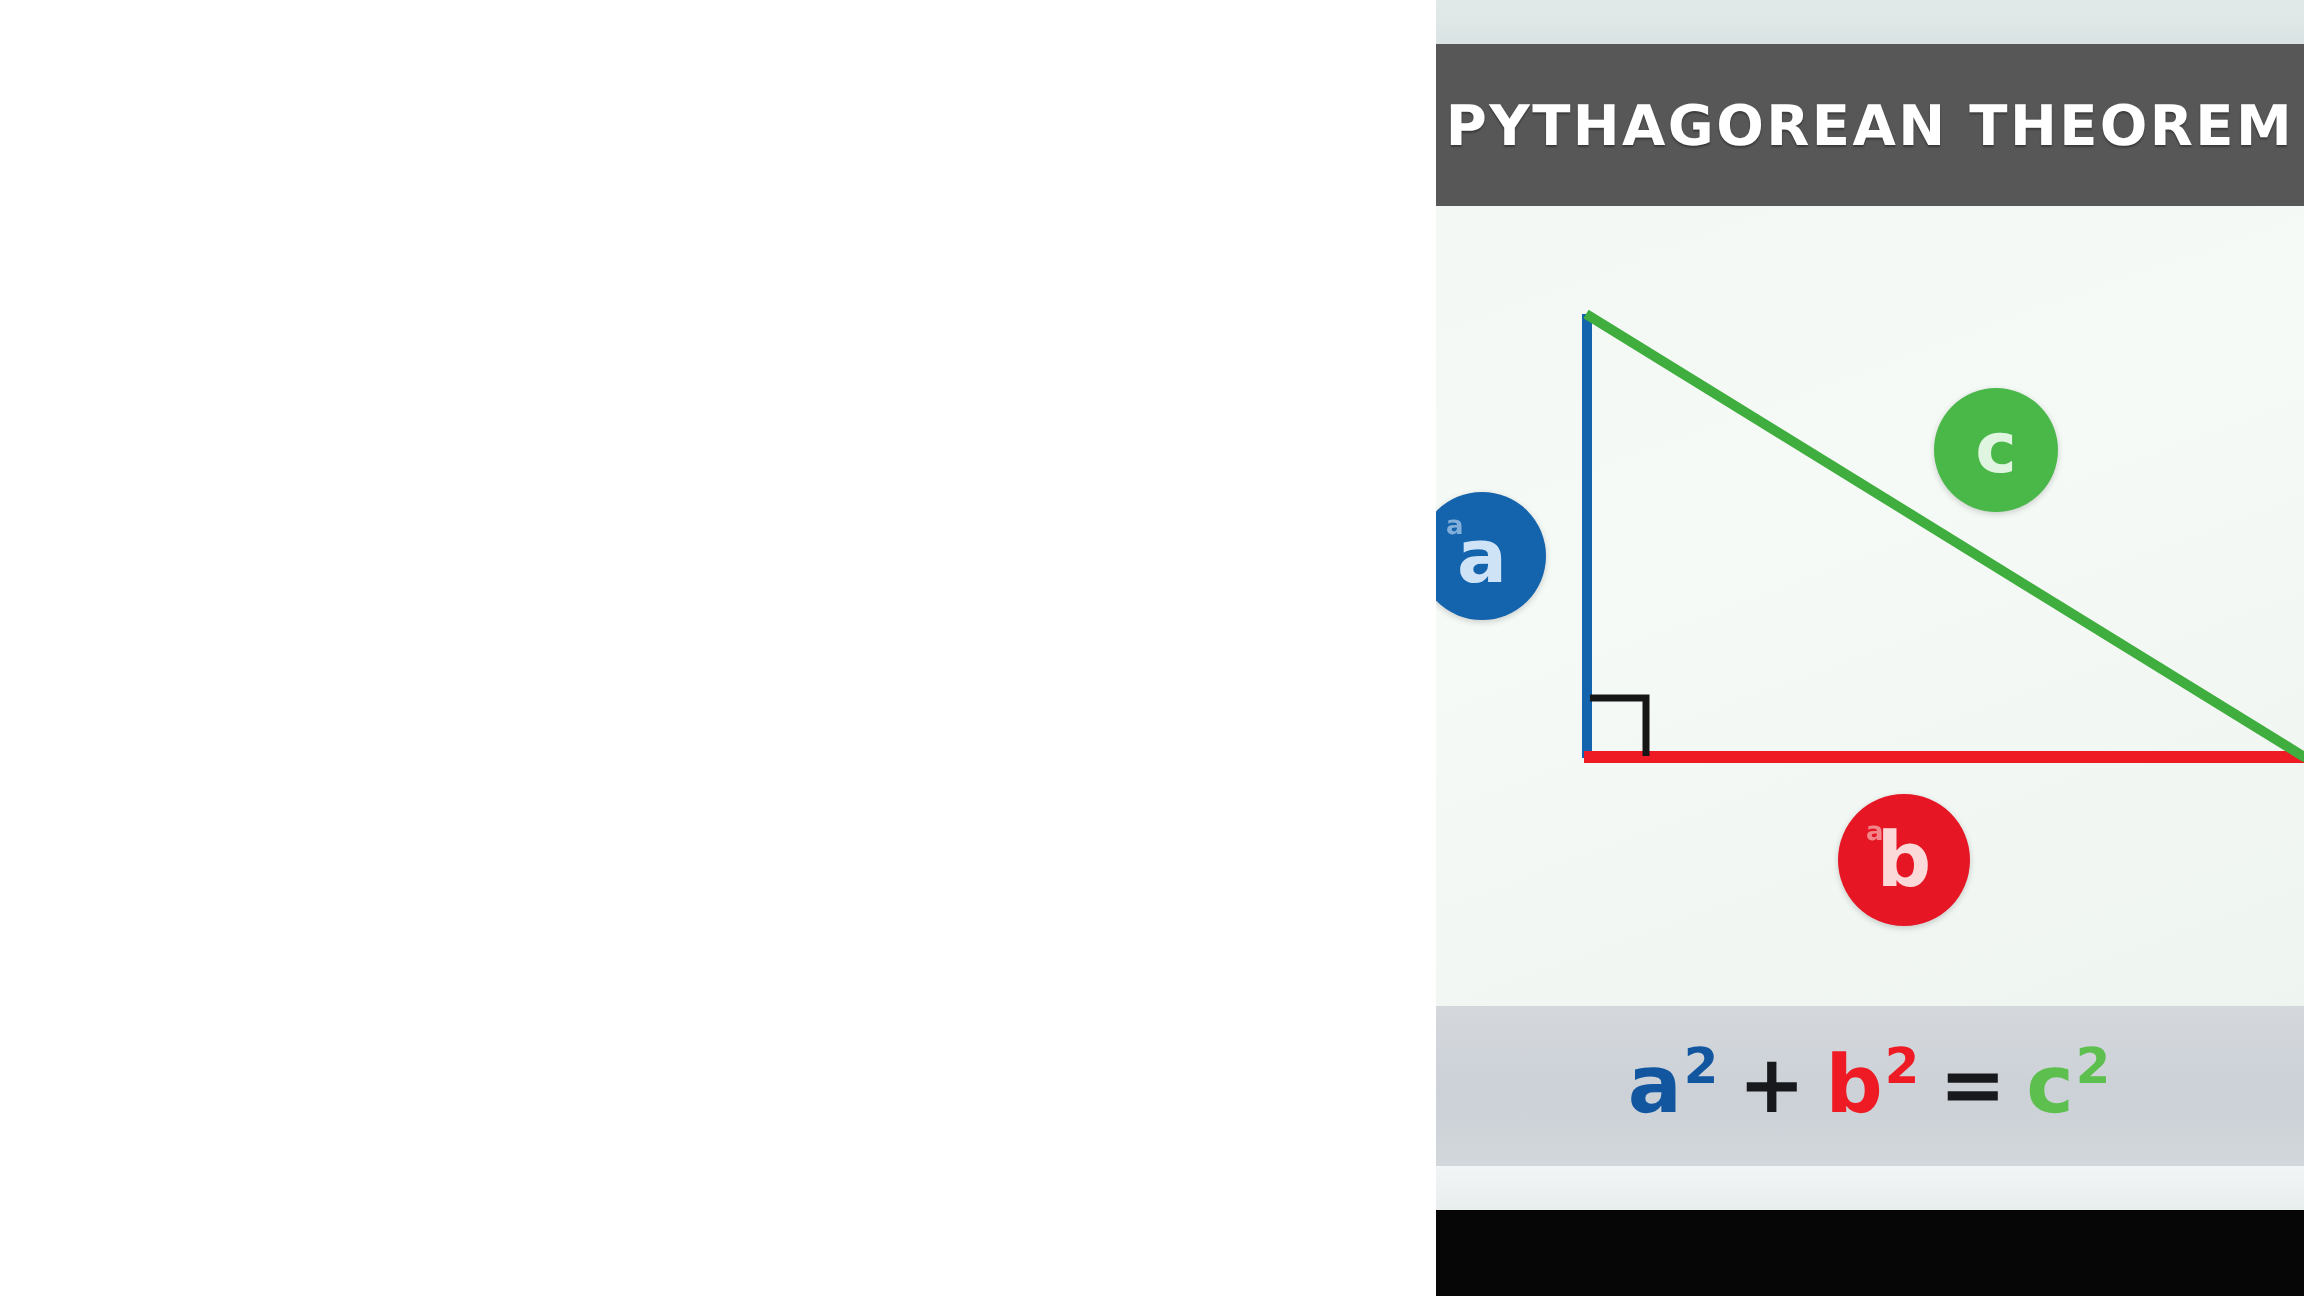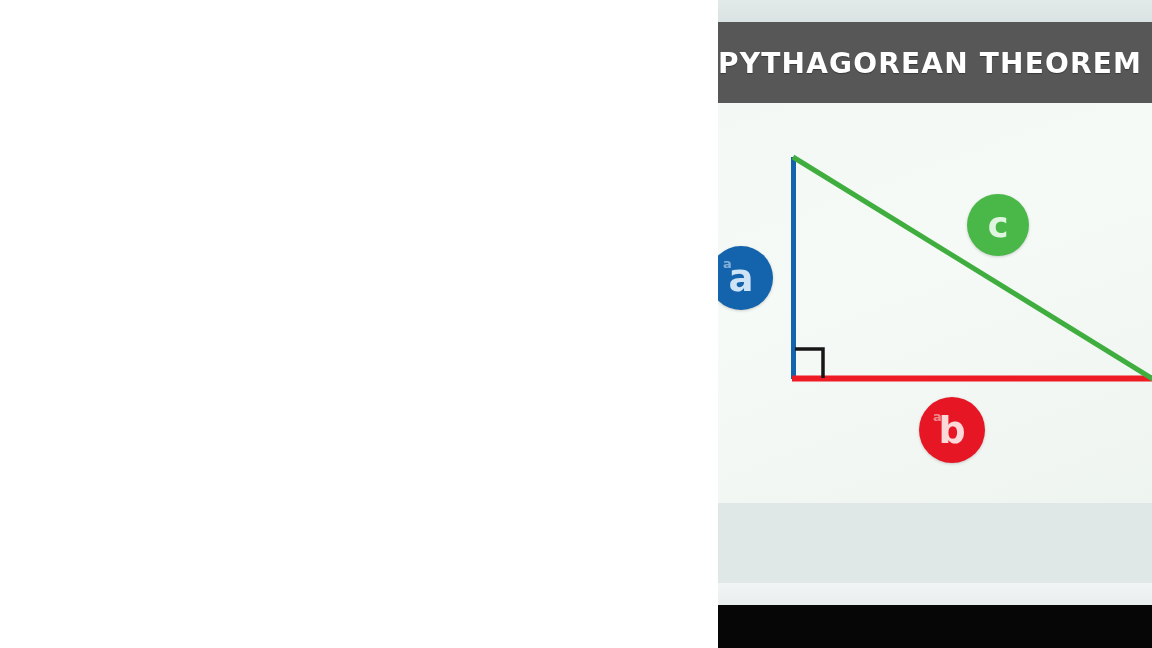--- a/index.html
+++ b/index.html
@@ -72,21 +72,21 @@
     left: 0; top: 22px;
     width: 434px; height: 81px;
     background: #575757;
   }
 
   .title-bar-text {
     position: absolute;
     left: 0; right: 0;
     top: 50%;
     transform: translateY(-50%);
-    text-align: left;
+    text-align: center;
     color: #ffffff;
     font-family: "DejaVu Sans", "Liberation Sans", sans-serif;
     font-weight: 700;
     font-size: 28px;
     letter-spacing: 1.2px;
     white-space: nowrap;
     text-shadow: 0 1px 1px rgba(0,0,0,0.35);
   }
 
   .diagram-area {
@@ -239,20 +239,25 @@
       <div class="bubble bubble-c">
         <span>c</span>
       </div>
 
       <div class="bubble bubble-b">
         <span class="ghost-sup ghost-b">a</span>
         <span>b</span>
       </div>
     </div>
 
+    <div class="formula-band">
+      <div class="formula-text">
+        <span class="term t-a"><span>a</span><sup>2</sup></span><span class="t-op">+</span><span class="term t-b"><span>b</span><sup>2</sup></span><span class="t-op">=</span><span class="term t-c"><span>c</span><sup>2</sup></span>
+      </div>
+    </div>
 
     <div class="below-band"></div>
 
     <div class="black-bar">
       <div class="black-bar-watermark"></div>
     </div>
 
   </div>
 </div>
 

